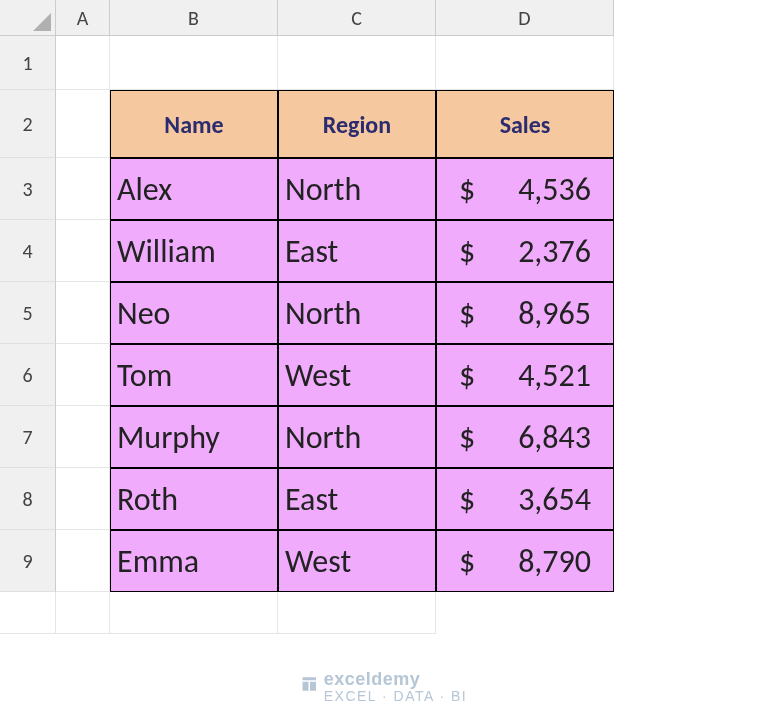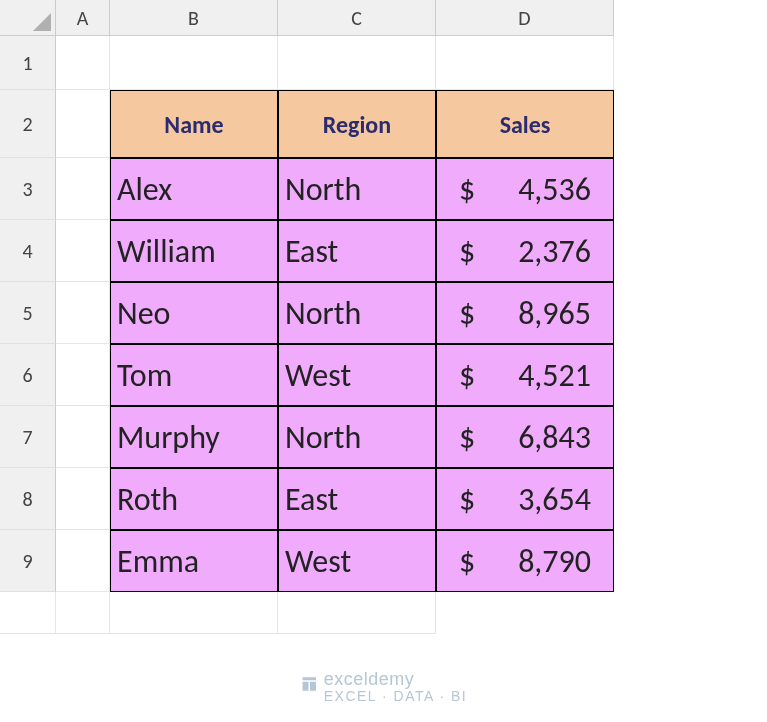--- a/index.html
+++ b/index.html
@@ -100,21 +100,21 @@
       align-items: center;
       gap: 6px;
       color: #b6c6d6;
       font-size: 18px;
       font-family: Arial, sans-serif;
     }
     .watermark .wm-icon {
       font-size: 18px;
     }
     .watermark .wm-main {
-      font-weight: normal;
+      font-weight: bold;
       letter-spacing: 0.5px;
     }
     .watermark .wm-sub {
       font-size: 14px;
       letter-spacing: 1.5px;
       display: block;
       margin-top: -2px;
     }
   </style>
 </head>

